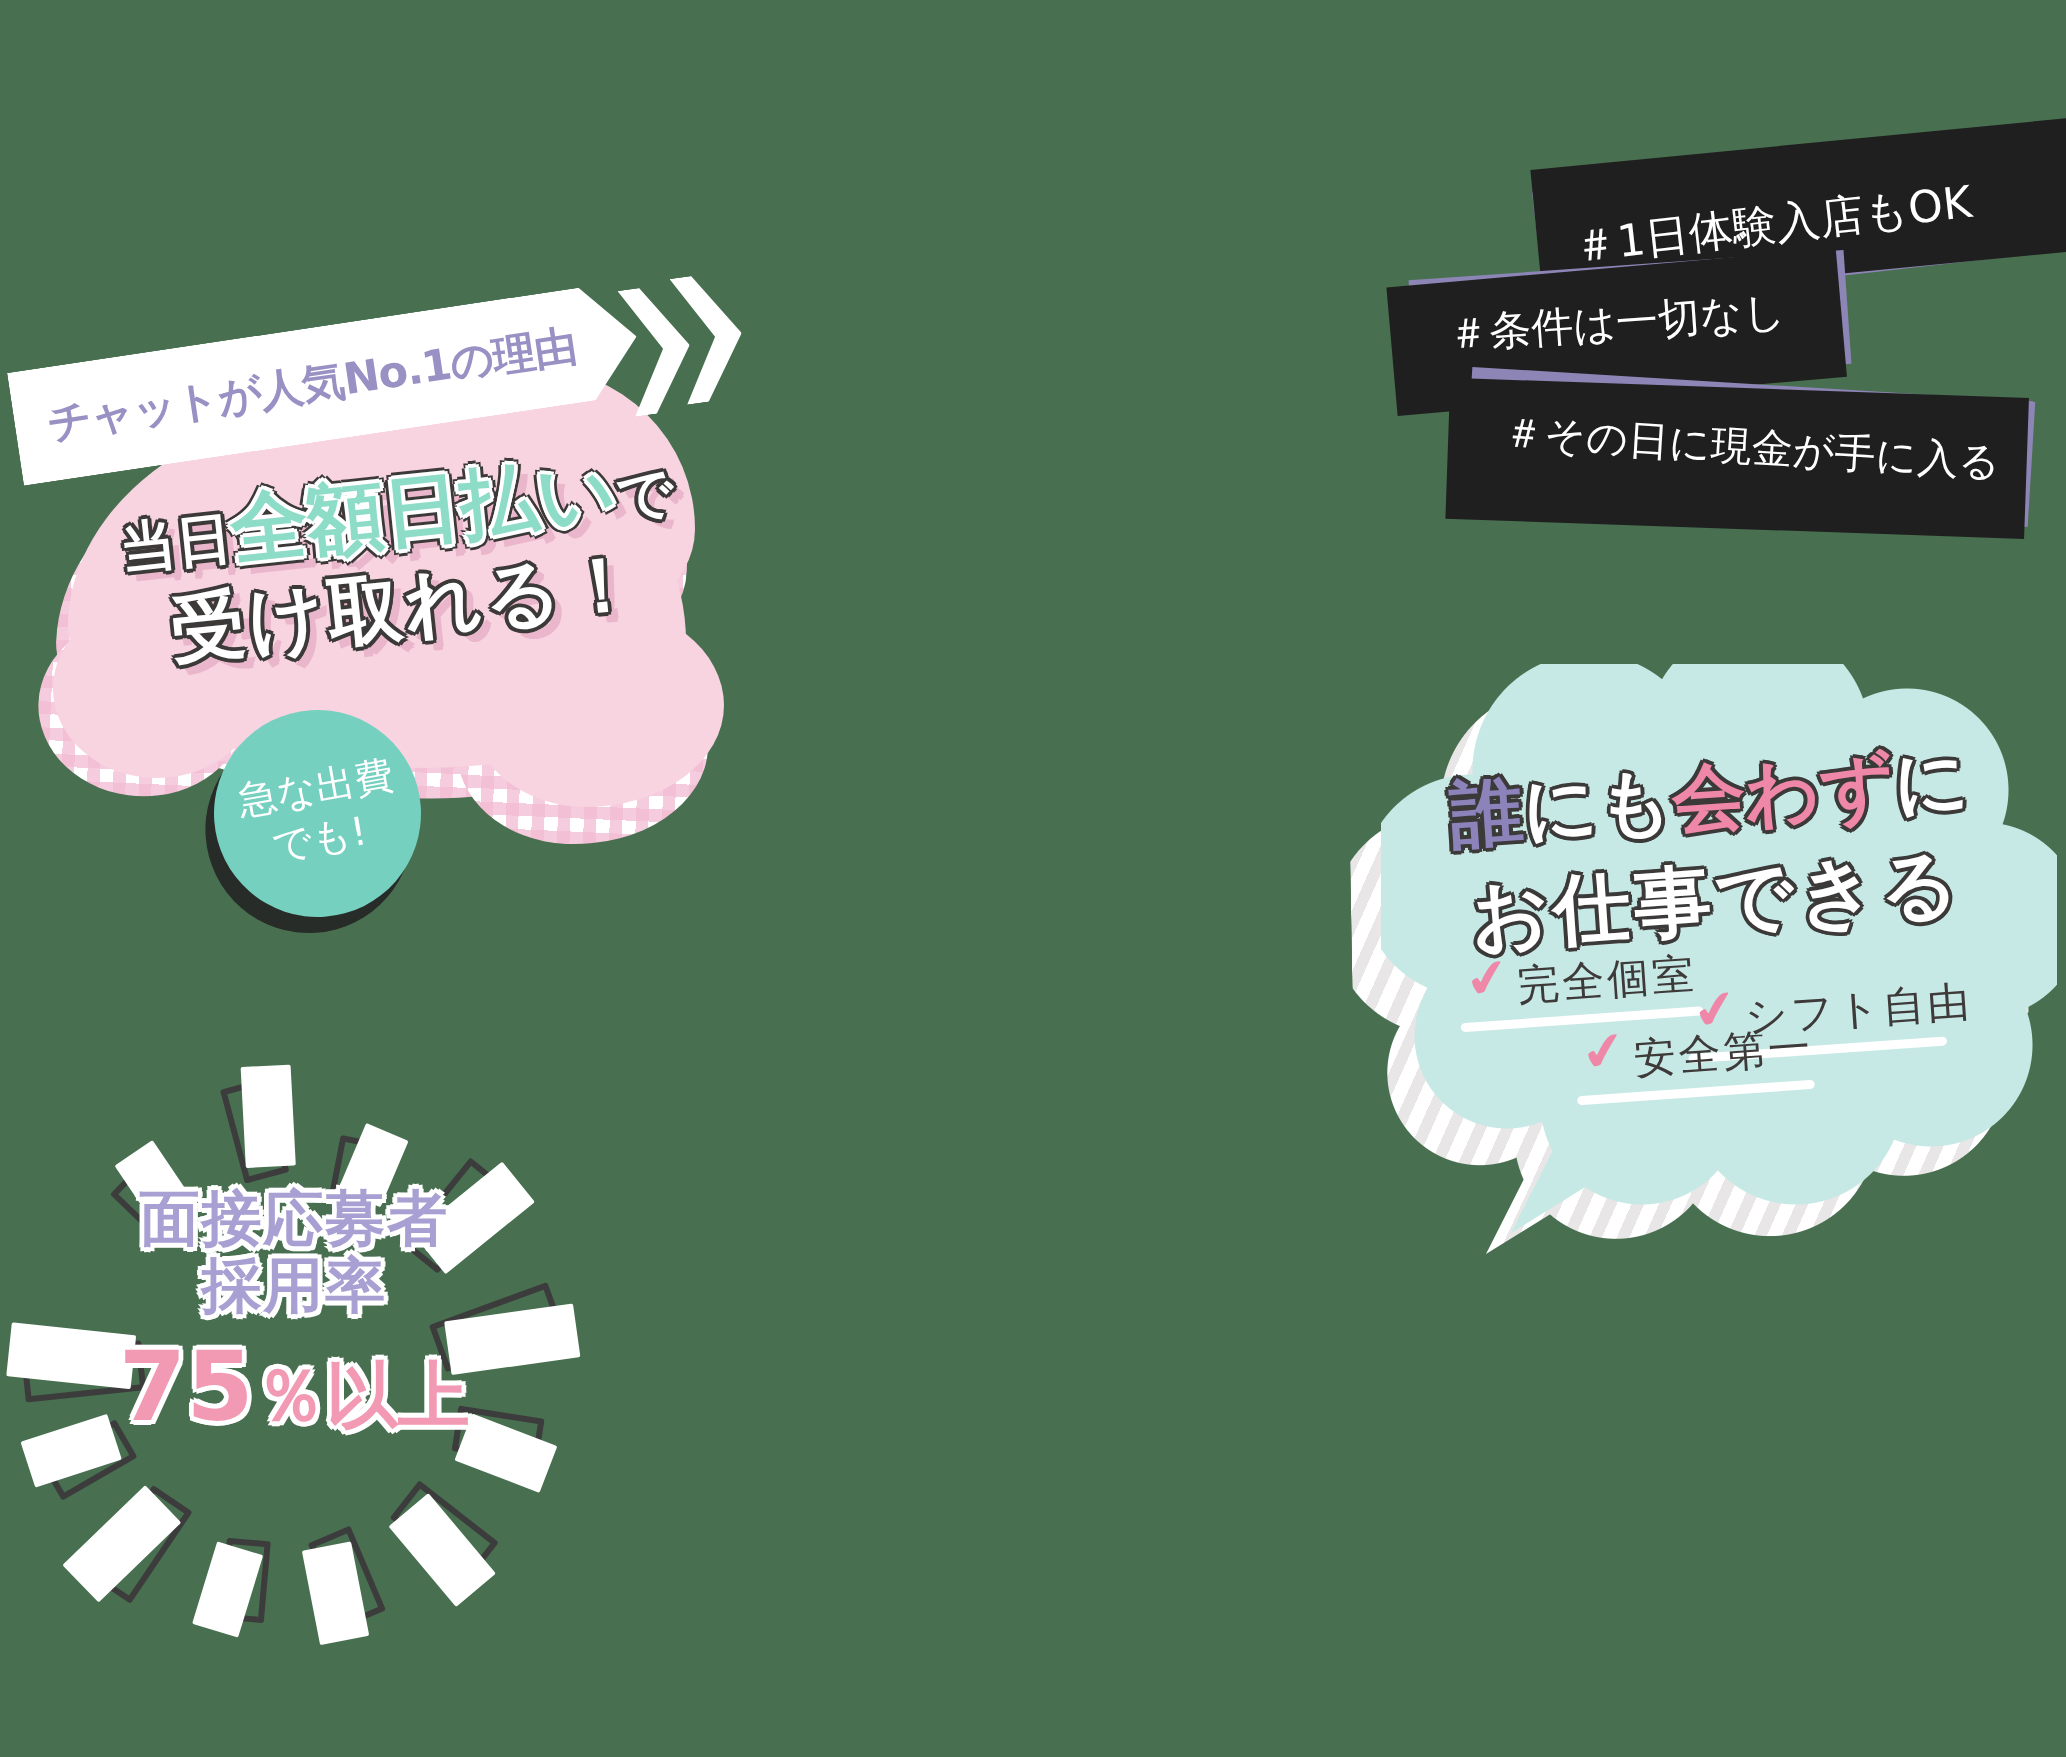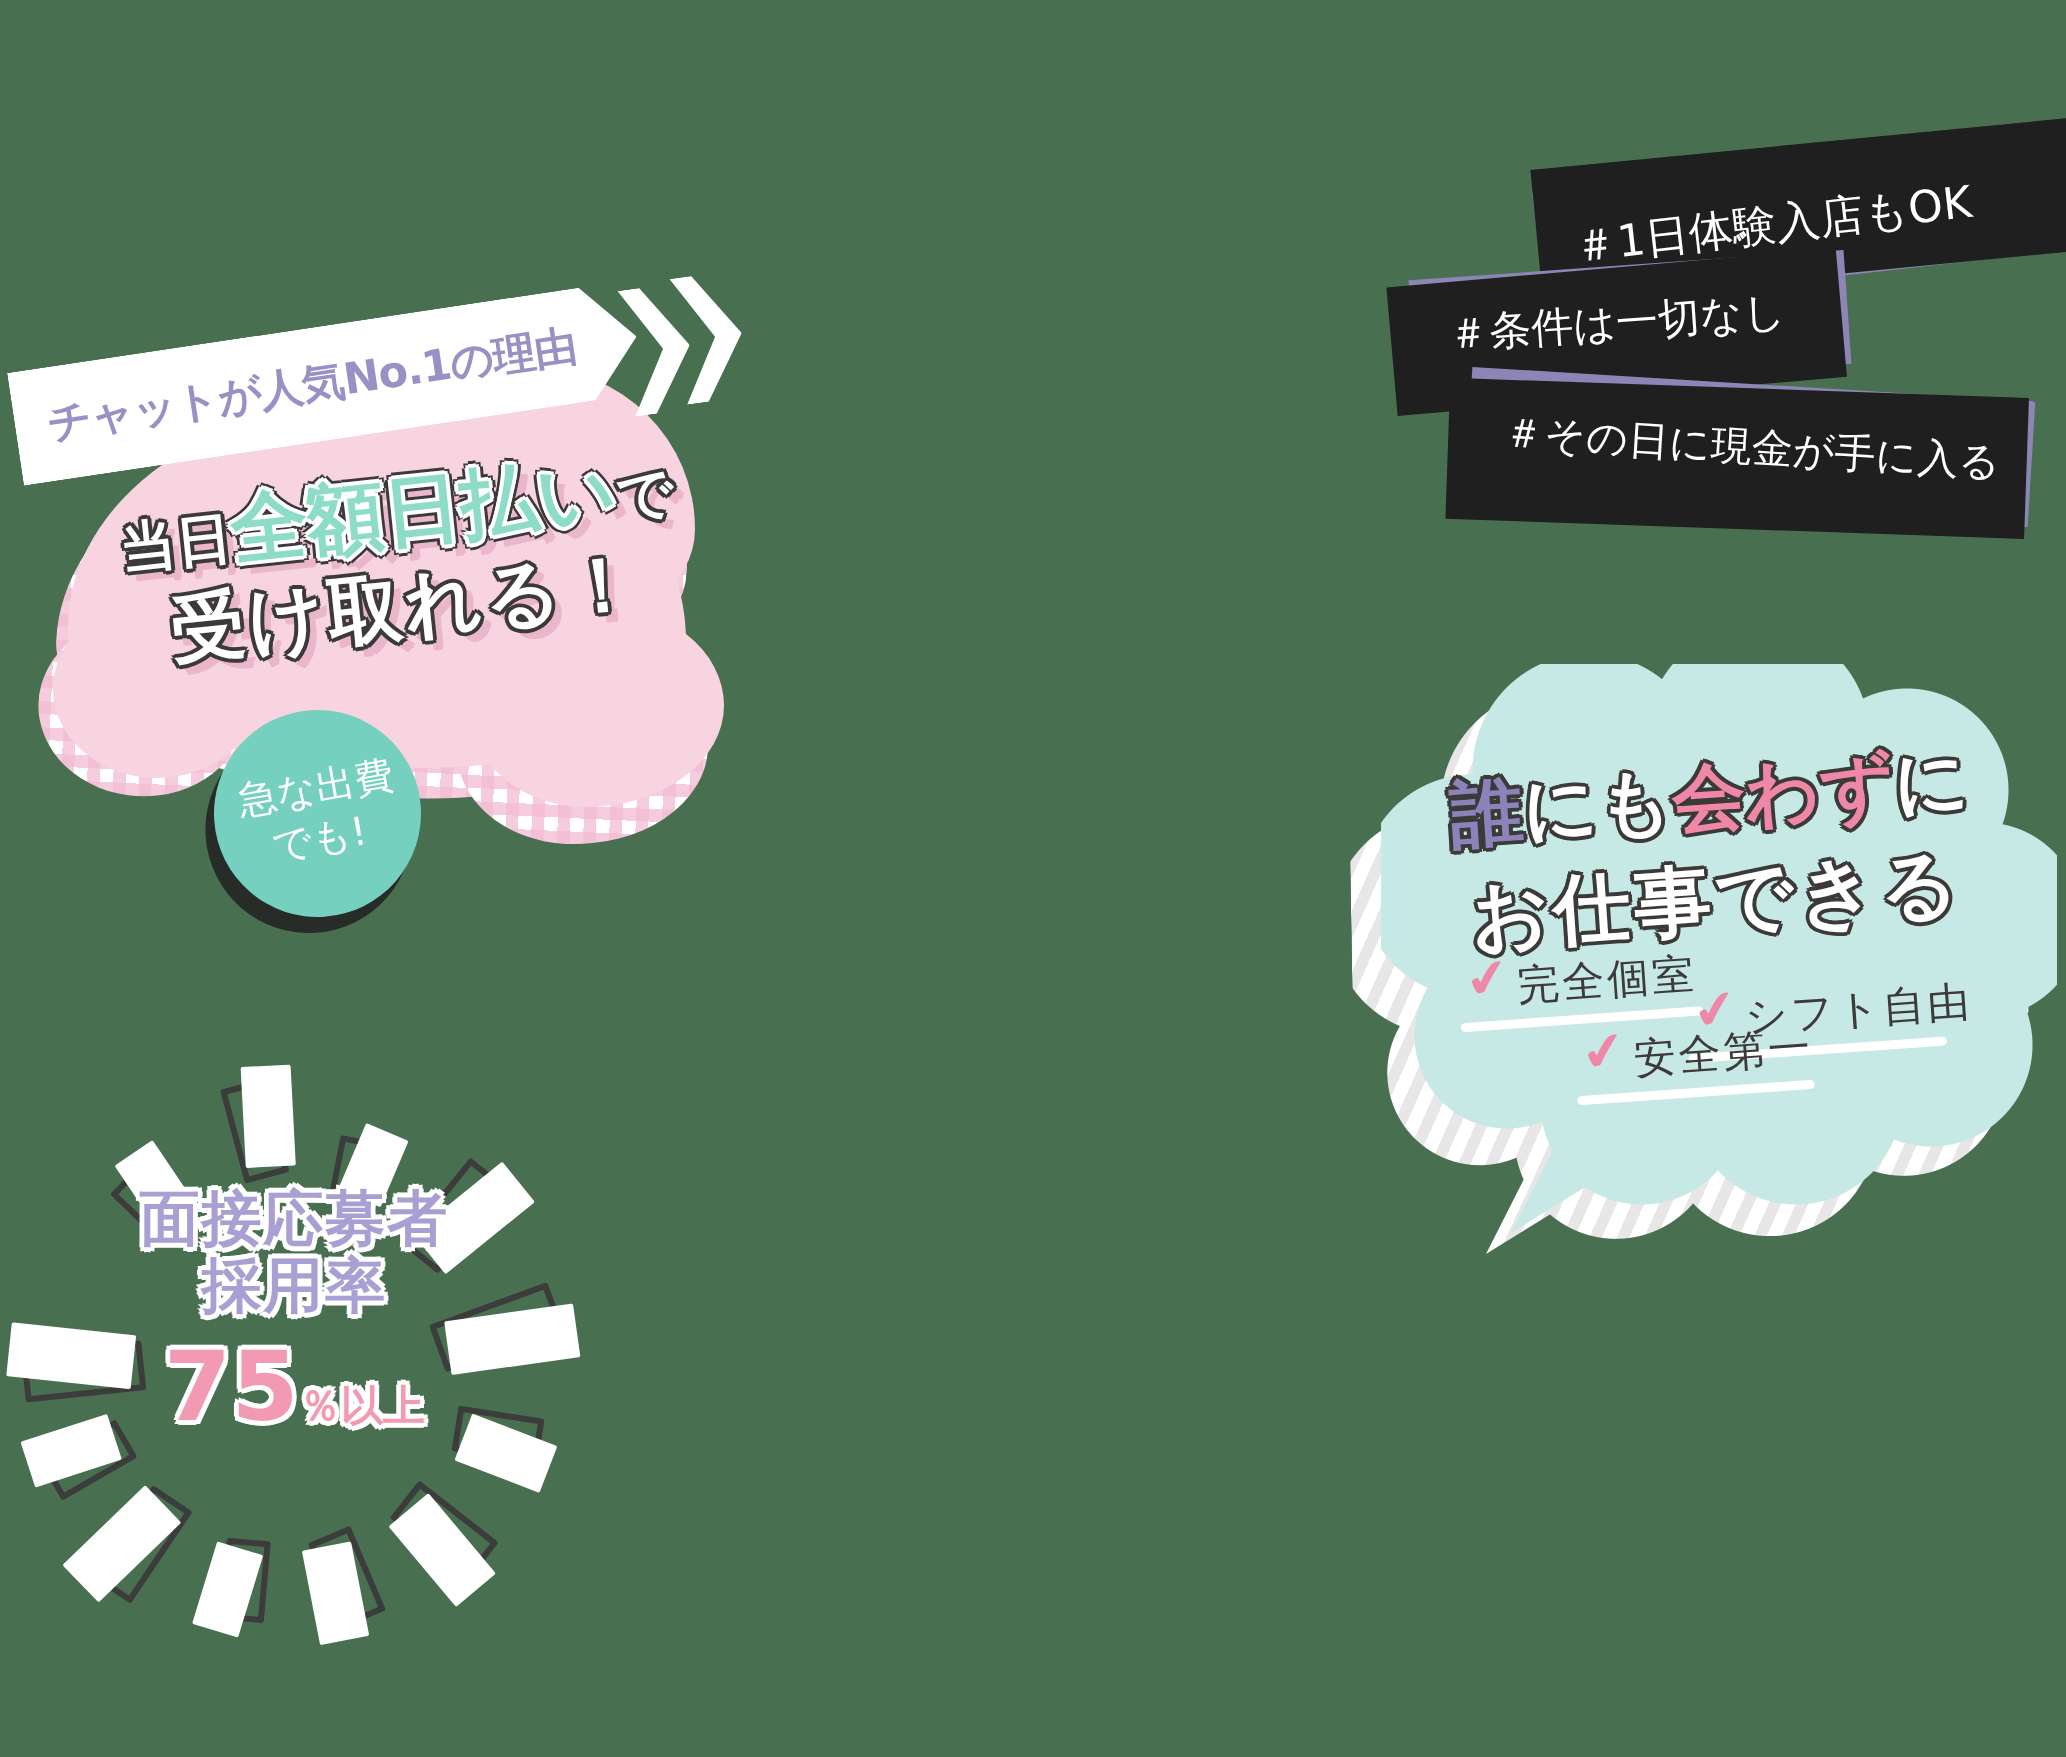--- a/index.html
+++ b/index.html
@@ -171,21 +171,21 @@
       3.9px 3.9px 0 #fff,-3.9px 3.9px 0 #fff,3.9px -3.9px 0 #fff,-3.9px -3.9px 0 #fff;
   }
   .stat-pink-row{
     display:flex;align-items:baseline;justify-content:center;margin-top:13.5px;
     color:var(--stat-pink);
     text-shadow:
       4.8px 0 0 #fff,-4.8px 0 0 #fff,0 4.8px 0 #fff,0 -4.8px 0 #fff,
       3.9px 3.9px 0 #fff,-3.9px 3.9px 0 #fff,3.9px -3.9px 0 #fff,-3.9px -3.9px 0 #fff;
   }
   .stat-value{font-size:97px;}
-  .stat-unit{font-size:42px;}
+  .stat-unit{font-size:72px;}
 </style>
 </head>
 <body>
 
 <div class="page">
 
   <div class="burst">
     <div class="ray" style="transform:rotate(-98deg) translate(198px,-23px);width:97px;height:46px;">
         <i class="ro"></i>
         <i class="rw"></i>

